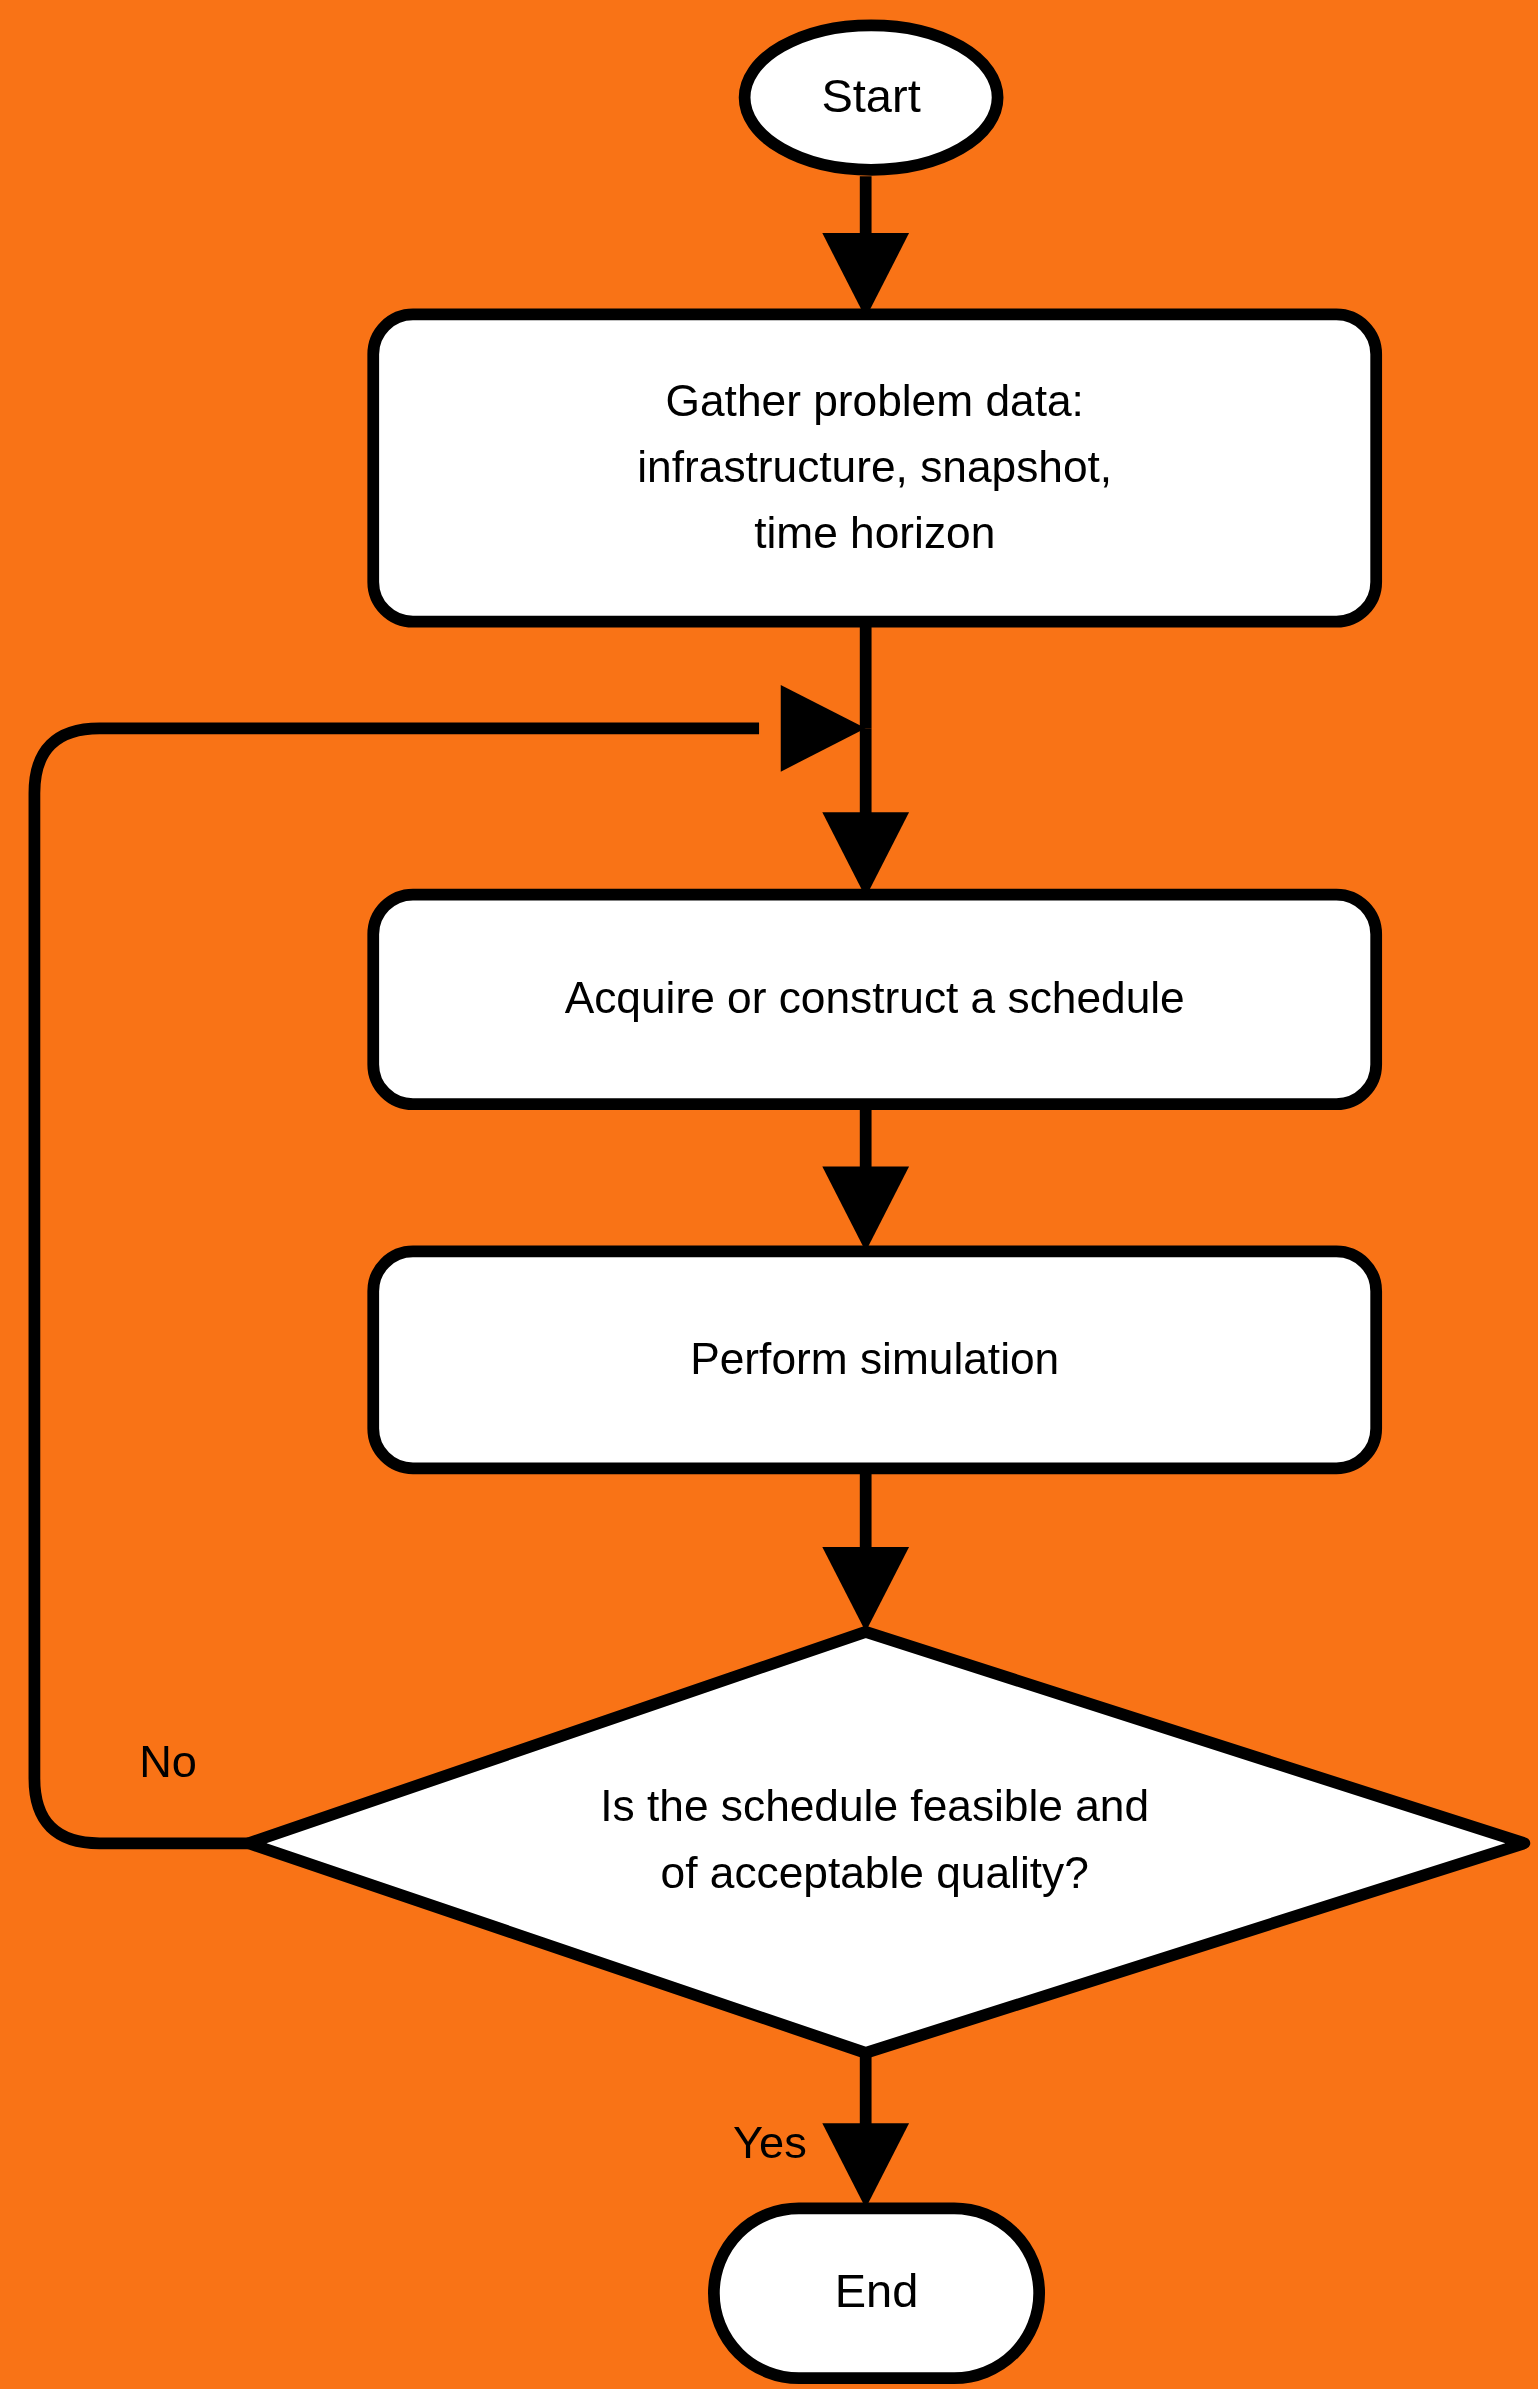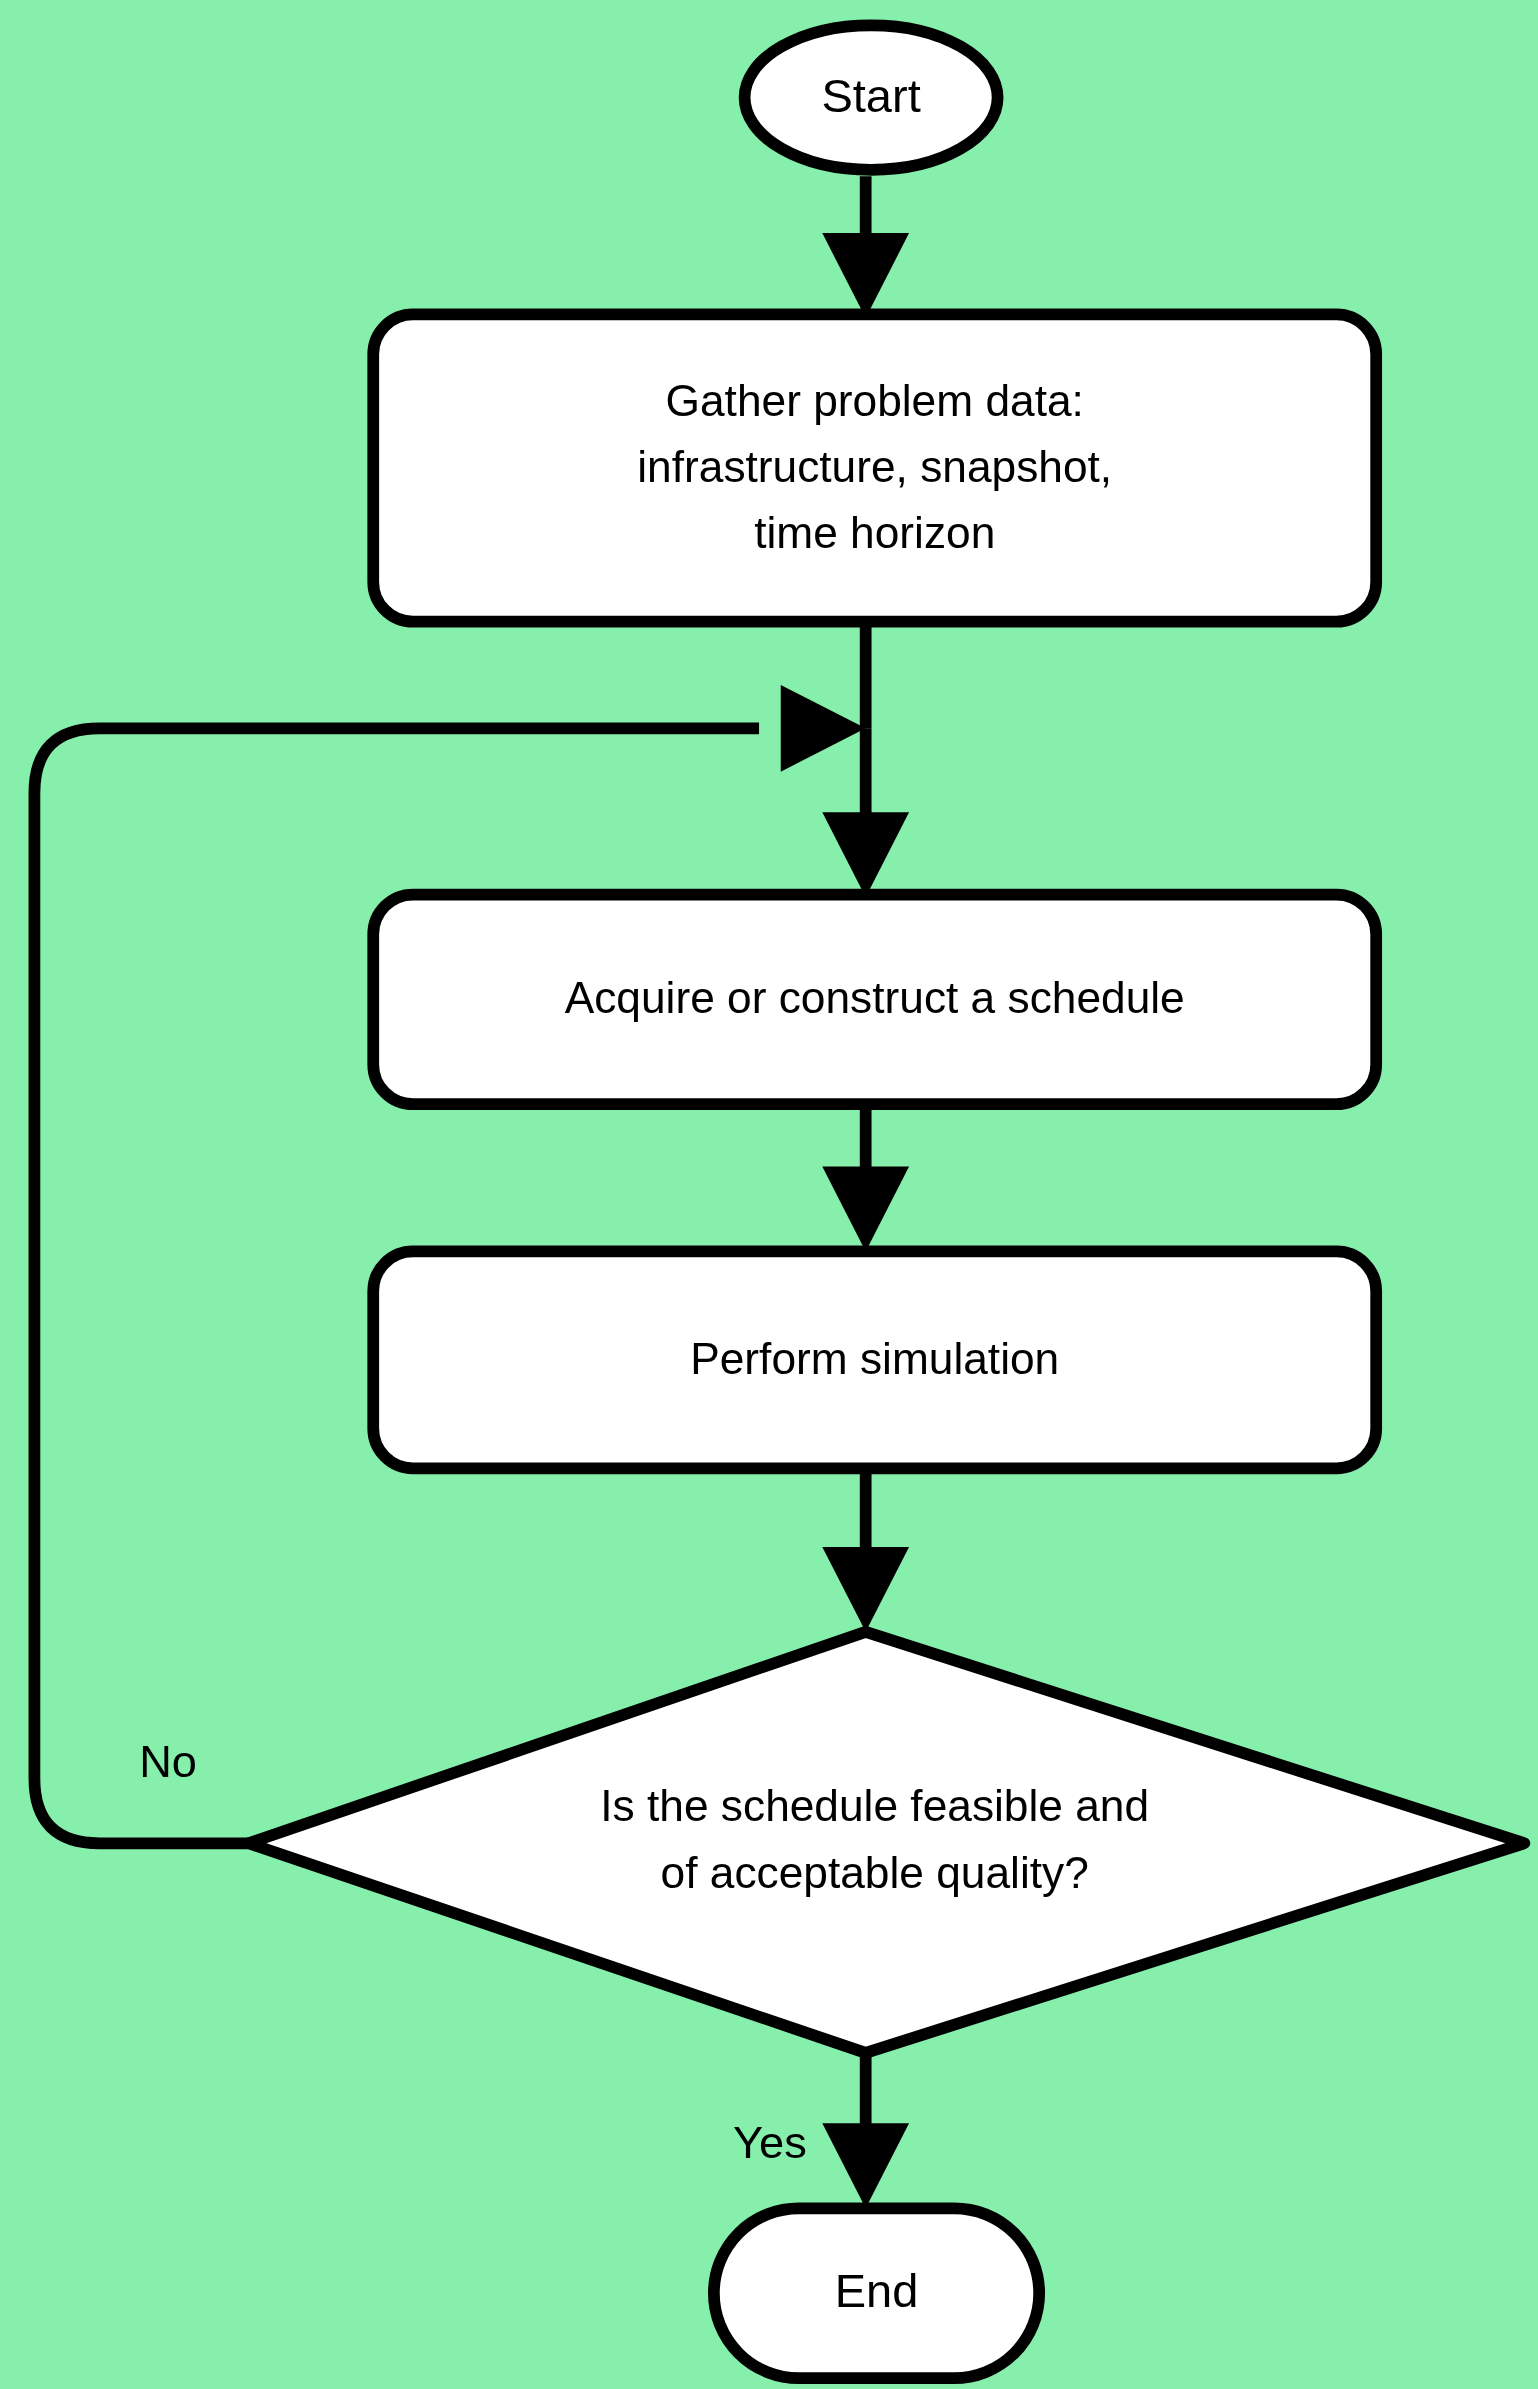--- a/index.html
+++ b/index.html
@@ -4,21 +4,21 @@
 <style>
   html, body {
     margin: 0;
     padding: 0;
     background: #ffffff;
   }
   #flowchart-page {
     position: relative;
     width: 1538px;
     height: 2389px;
-    background: #86efac;
+    background: #f97316;
     overflow: hidden;
     font-family: "Liberation Sans", sans-serif;
   }
   #flowchart-svg {
     display: block;
     width: 1538px;
     height: 2389px;
   }
   .node-shape {
     fill: #ffffff;

